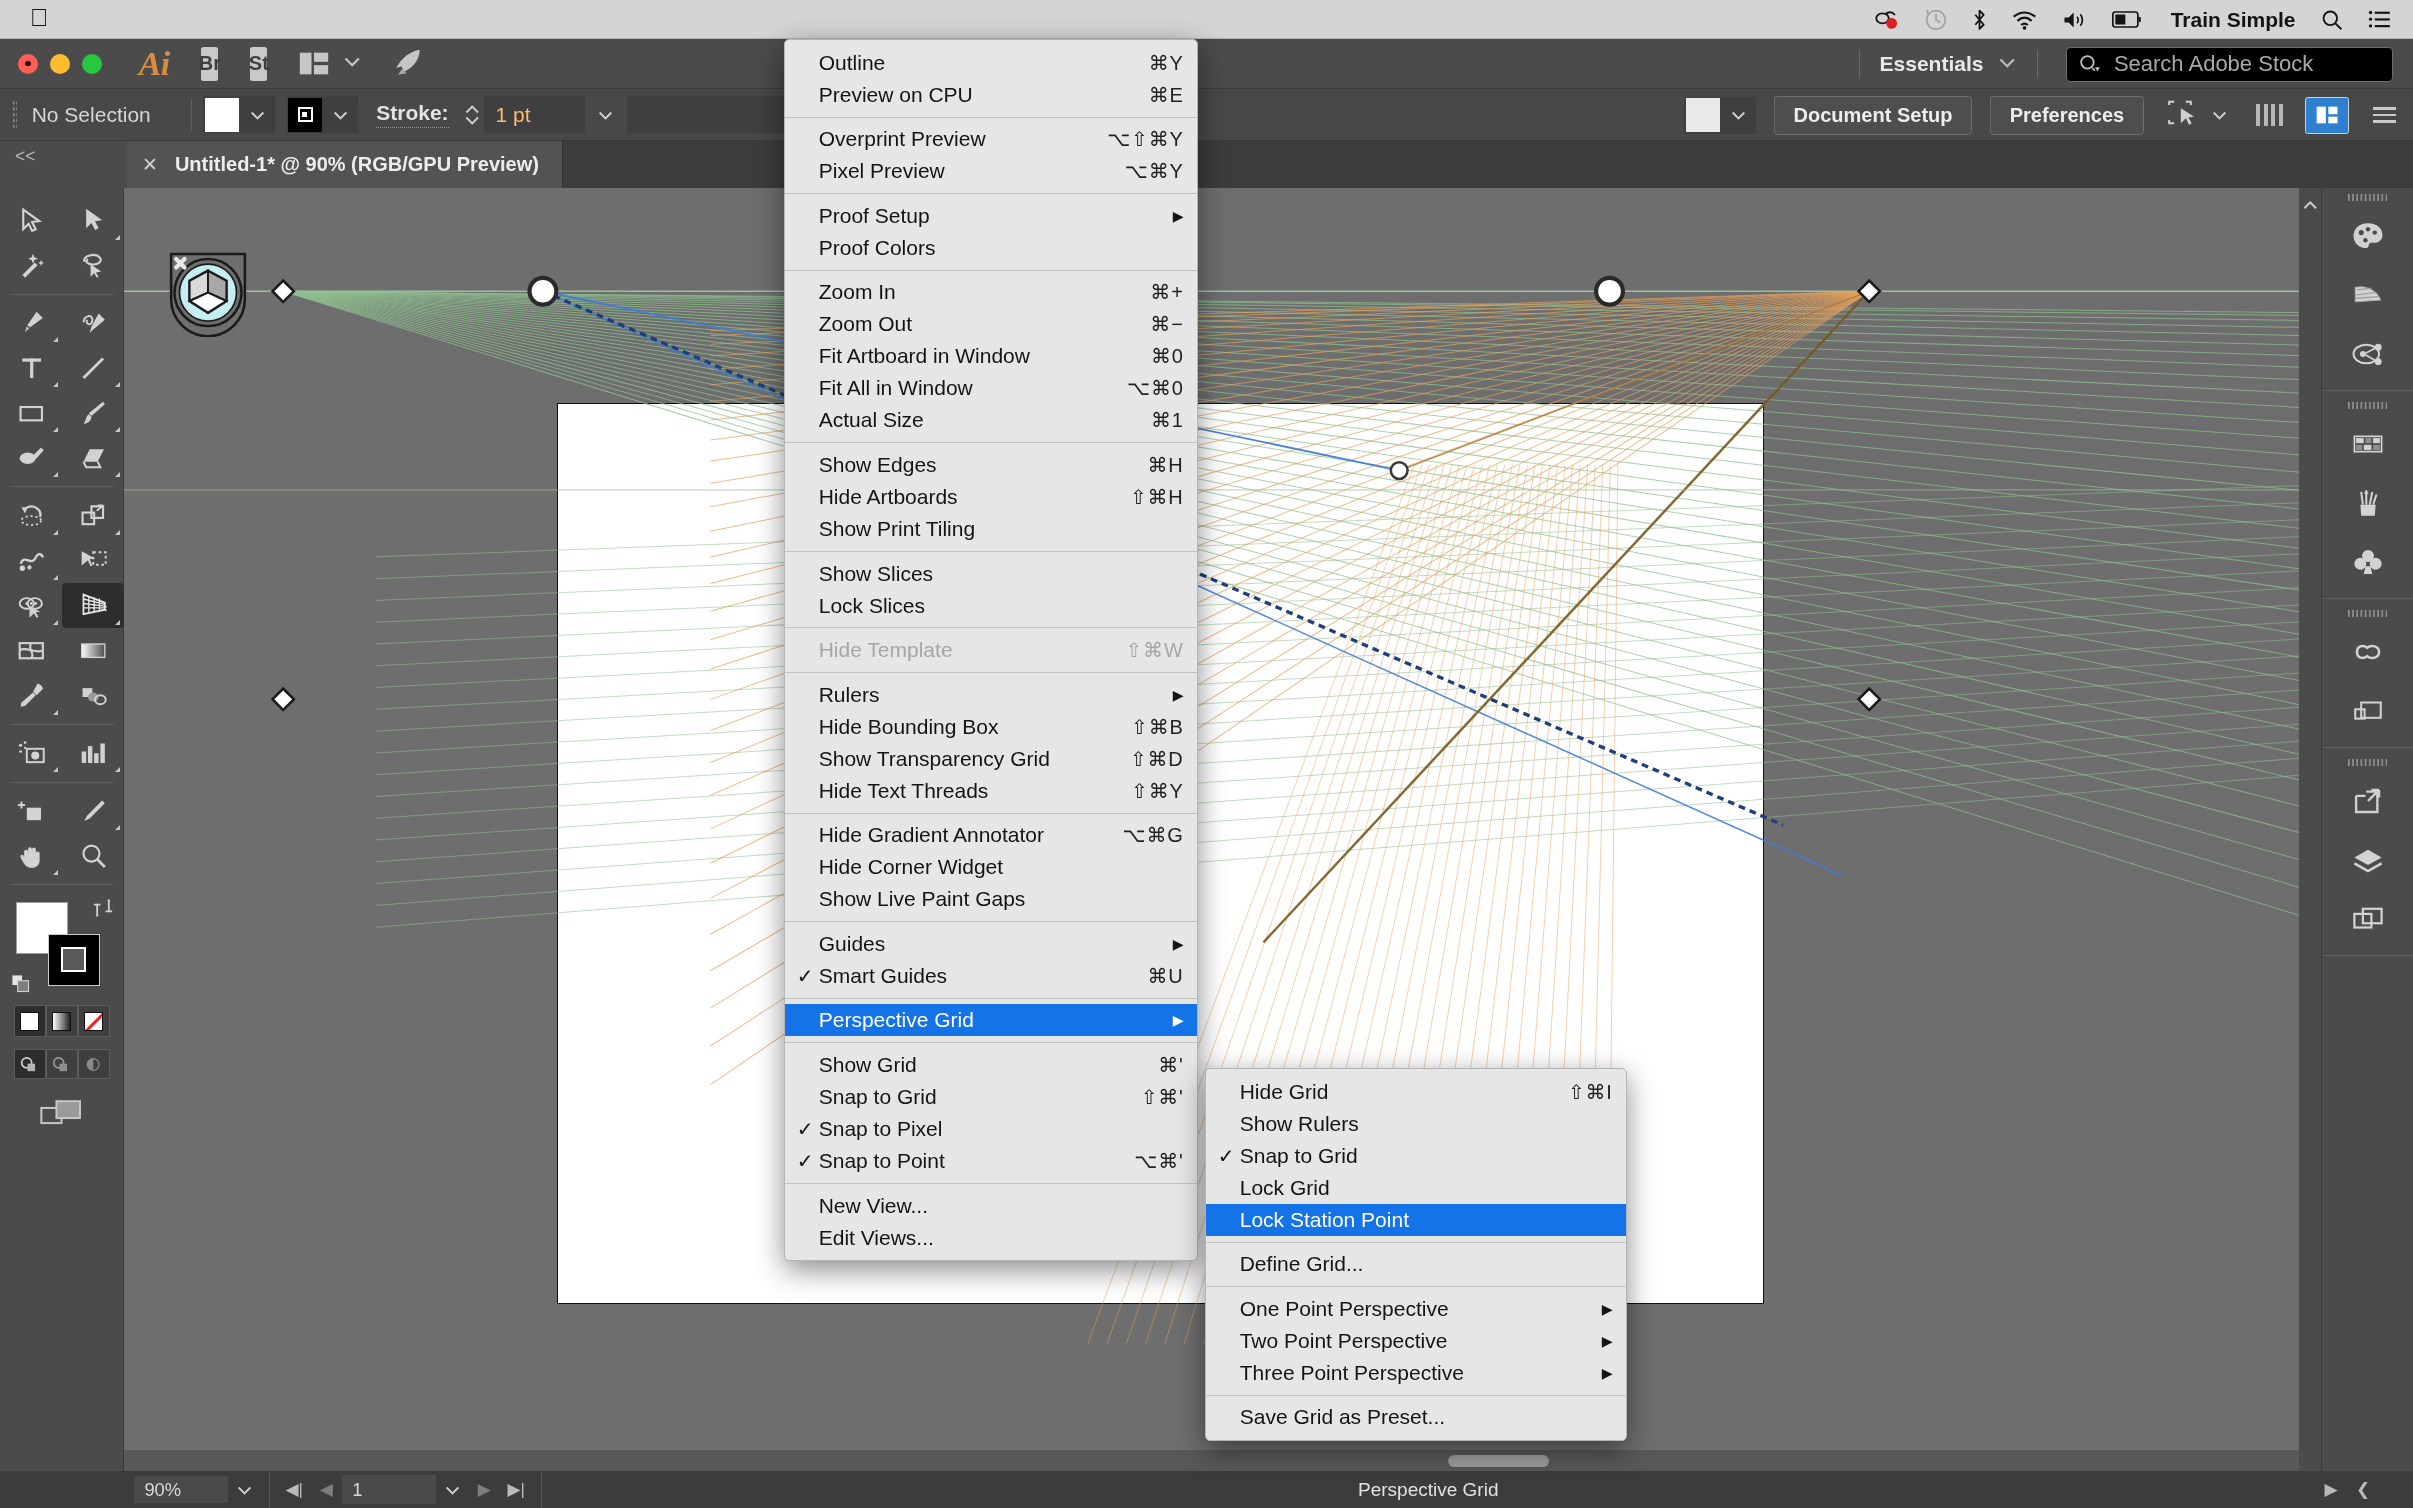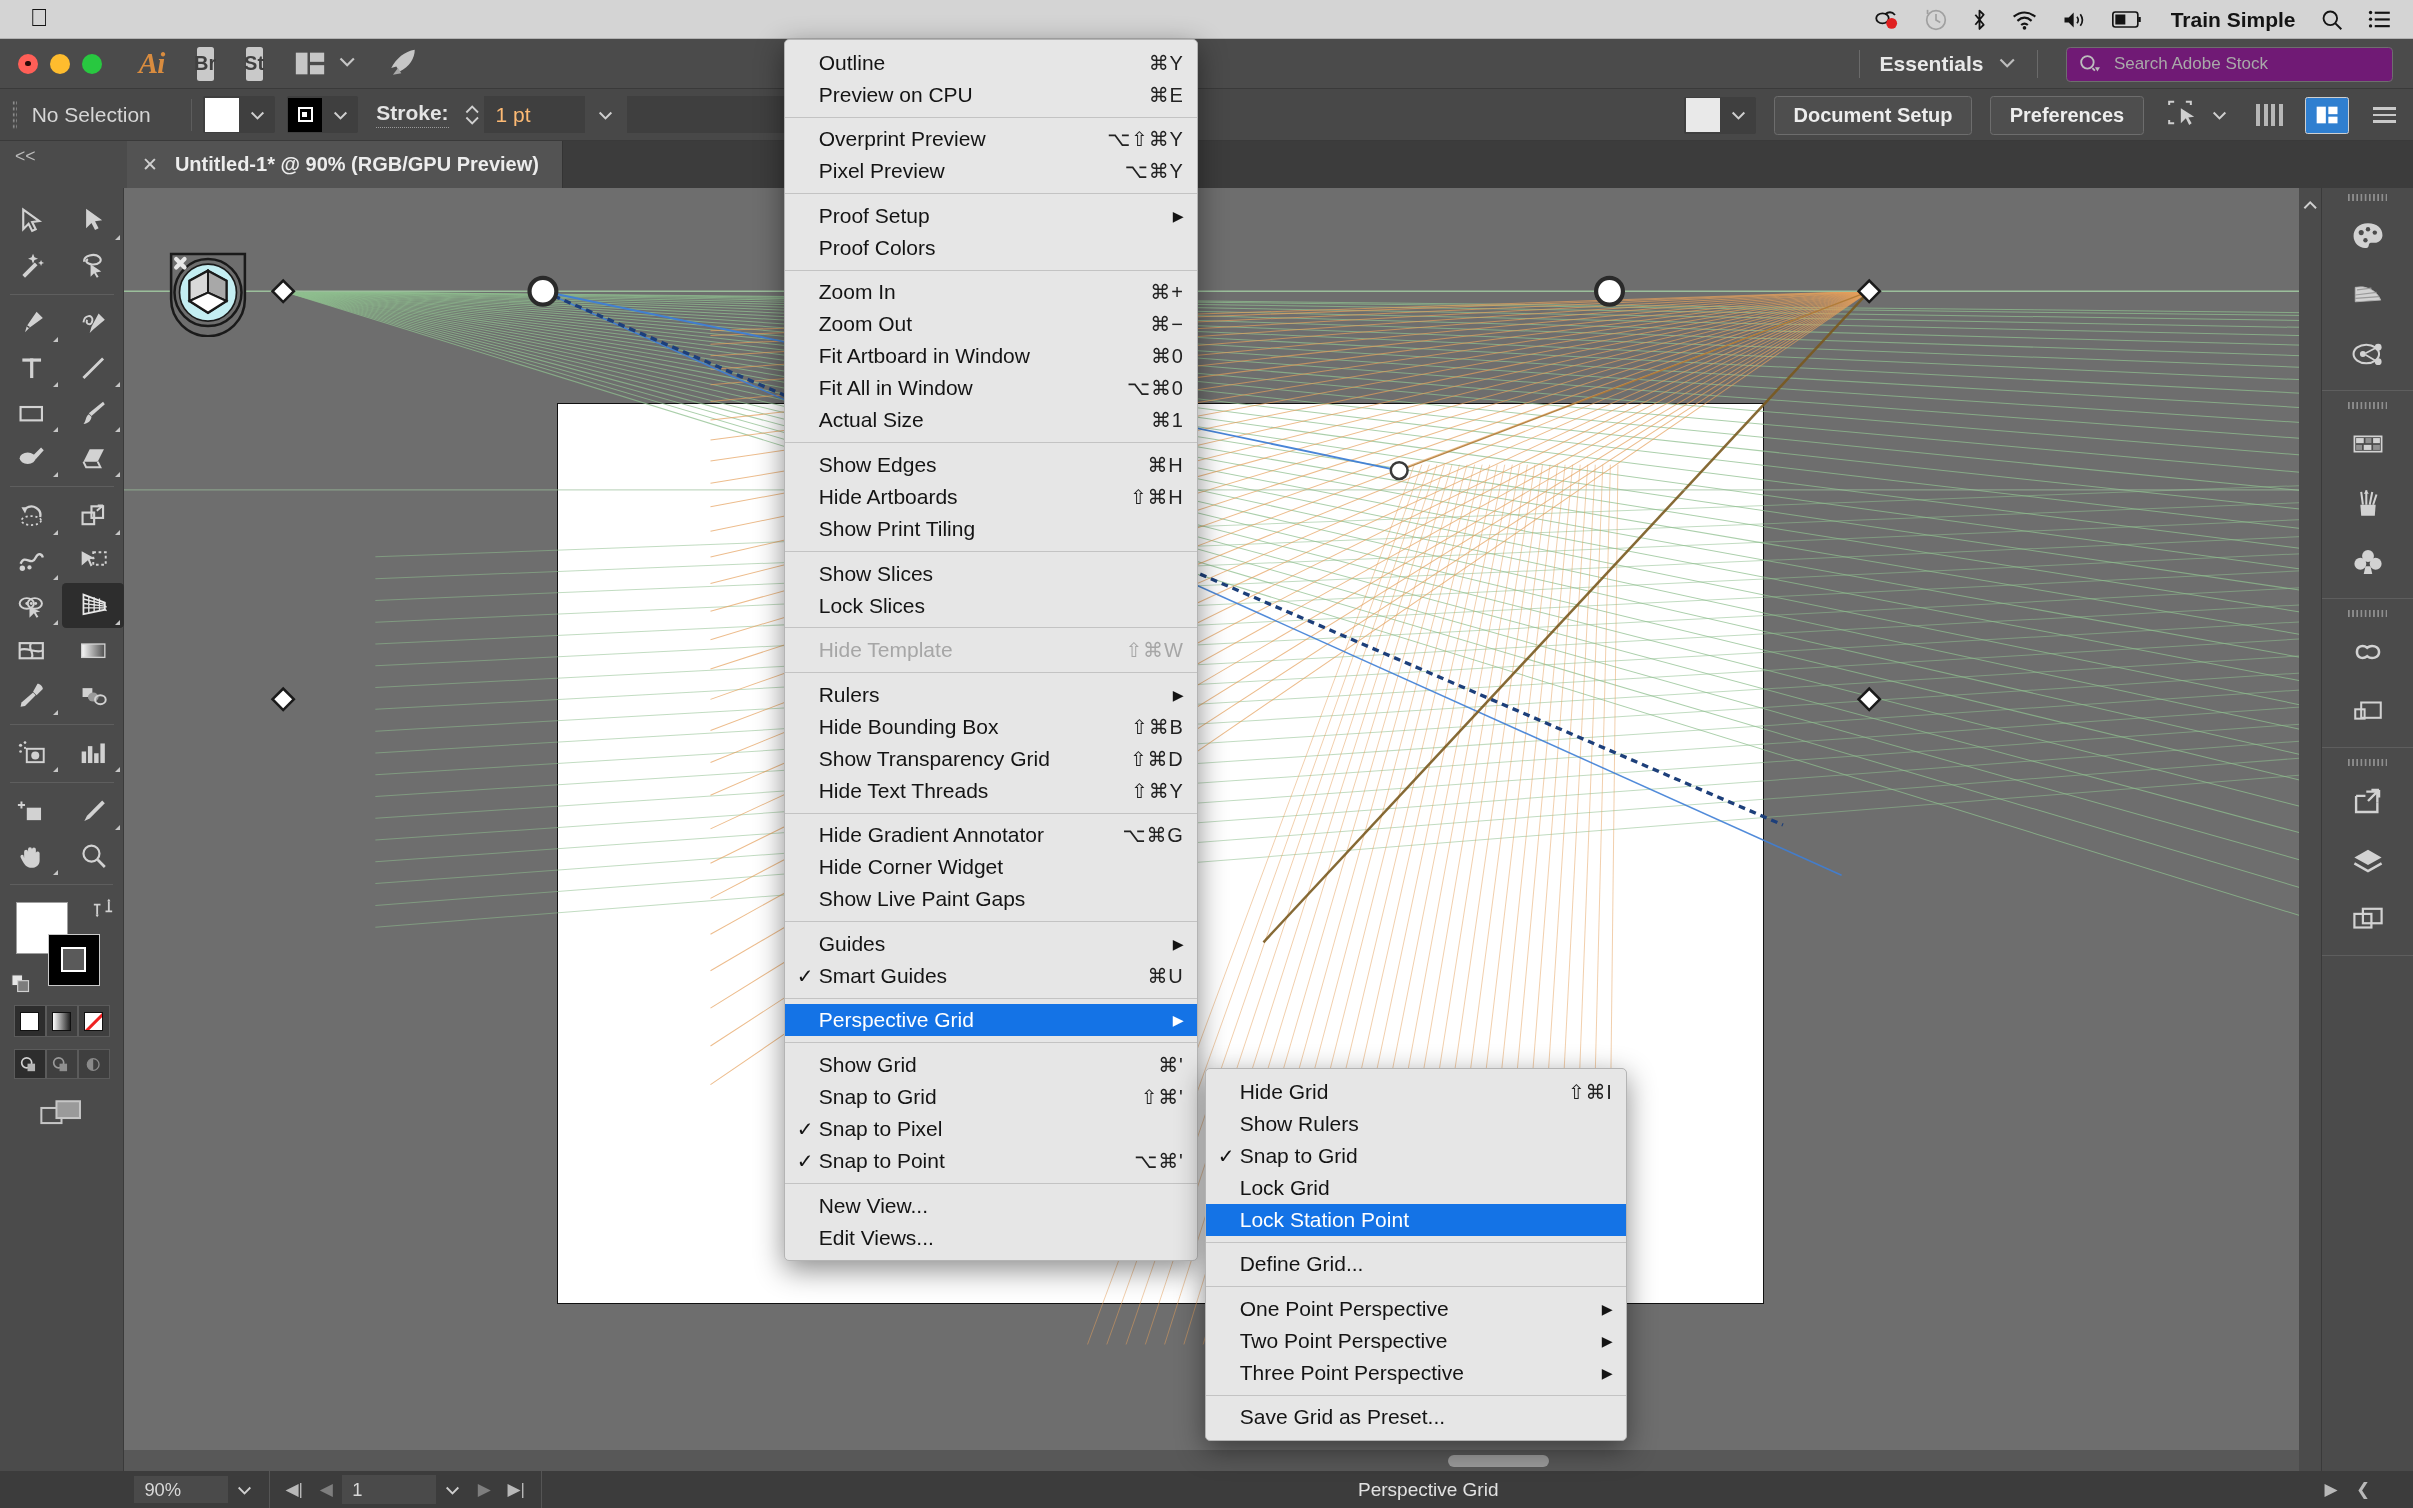--- a/index.html
+++ b/index.html
@@ -30,32 +30,32 @@
   
   .appbar {
     position:absolute; left:0; top:39px; width:2413px; height:50px;
     background:#4b4b4b; display:flex; align-items:center;
     border-bottom:0.8px solid #3a3a3a;
   }
   .traffic { display:flex; align-items:center; margin-left:18.4px; gap:11.7px; }
   .dot { width:20px; height:20px; border-radius:50%; }
   .dot.r { background:#ff5f57; } .dot.y { background:#febc2e; } .dot.g { background:#28c840; }
   .dot.r::after{content:"";display:block;width:5.9px;height:5.9px;border-radius:50%;background:#2b0b08;margin:7.1px auto;}
-  .ai-logo { margin-left:37px; color:#d98c3f; font-size:29px; font-weight:bold; font-style:italic; font-family:"Liberation Serif",serif; letter-spacing:-0.8px; }
+  .ai-logo { margin-left:37px; color:#d98c3f; font-size:34px; font-weight:bold; font-style:italic; font-family:"Liberation Serif",serif; letter-spacing:-0.8px; }
   .sq-btn { margin-left:32px; width:17px; height:34px; background:#c9c9c9; color:#404040;
             display:flex; align-items:center; justify-content:center; font-size:20px; font-weight:bold; border-radius:2.5px;}
   .arr-grp { margin-left:32px; display:flex; align-items:center; gap:13.4px;}
   .rocket { margin-left:30px; }
   .appbar-right { position:absolute; right:20px; top:0; height:50px; display:flex; align-items:center; }
   .vdiv { width:0.8px; height:28.5px; background:#6a6a6a; margin:0 20px; }
   .essentials { color:#e8e8e8; font-size:21px; font-weight:bold; }
   .chev { margin-left:15px; color:#bdbdbd; font-size:17px;}
   .stock-search {
     margin-left:8.4px; width:327px; height:35px; border:0.8px solid #6e6e6e; border-radius:4.2px;
-    background:#701a75; display:flex; align-items:center; padding:0 11.7px; color:#a9a9a9; font-size:17px;
+    background:#000000; display:flex; align-items:center; padding:0 11.7px; color:#a9a9a9; font-size:22px;
   }
 
   
   .ctrlbar {
     position:absolute; left:0; top:89px; width:2413px; height:52px;
     background:#484848; display:flex; align-items:center; border-bottom:0.8px solid #3a3a3a;
   }
   .gripper { width:5px; height:28.5px; margin-left:11.7px; margin-right:15px;
              background-image:radial-gradient(#8d8d8d 0.9px, transparent 1px);
              background-size:3.4px 5.9px; }

